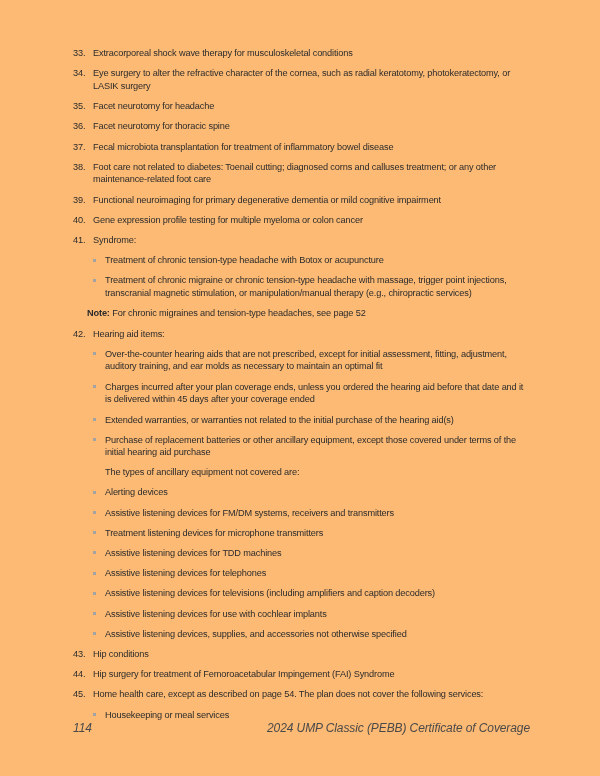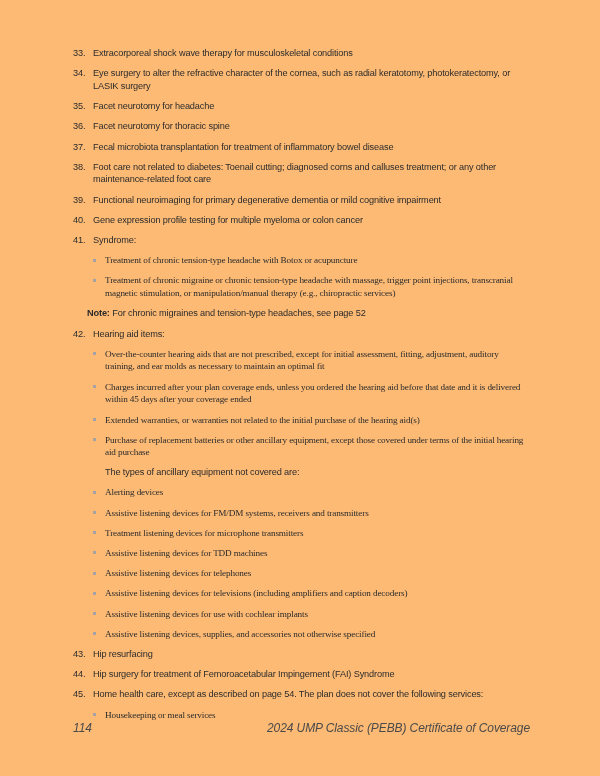--- a/index.html
+++ b/index.html
@@ -37,21 +37,20 @@
   .ibody {
     flex: 1;
     min-width: 0;
   }
   .itext {
     margin: 0;
   }
   .sub {
     display: flex;
     margin-top: 7.5px;
-    font-family: Liberation Serif, serif;
   }
   .bullet {
     flex: 0 0 12px;
     padding-top: 4.5px;
   }
   .dot {
     display: block;
     width: 3px;
     height: 3px;
     background: #a3a3a3;
@@ -241,21 +240,21 @@
               <i class="dot"></i>
             </span>
           <p class="stext">Assistive listening devices, supplies, and accessories not otherwise specified</p>
         </div>
       </div>
     </div>
 
     <div class="item">
       <span class="num">43.</span>
       <div class="ibody">
-          <p class="itext">Hip resurfacing</p>
+          <p class="itext">Hip conditions</p>
         </div>
     </div>
 
     <div class="item">
       <span class="num">44.</span>
       <div class="ibody">
           <p class="itext">Hip surgery for treatment of Femoroacetabular Impingement (FAI) Syndrome</p>
         </div>
     </div>
 

